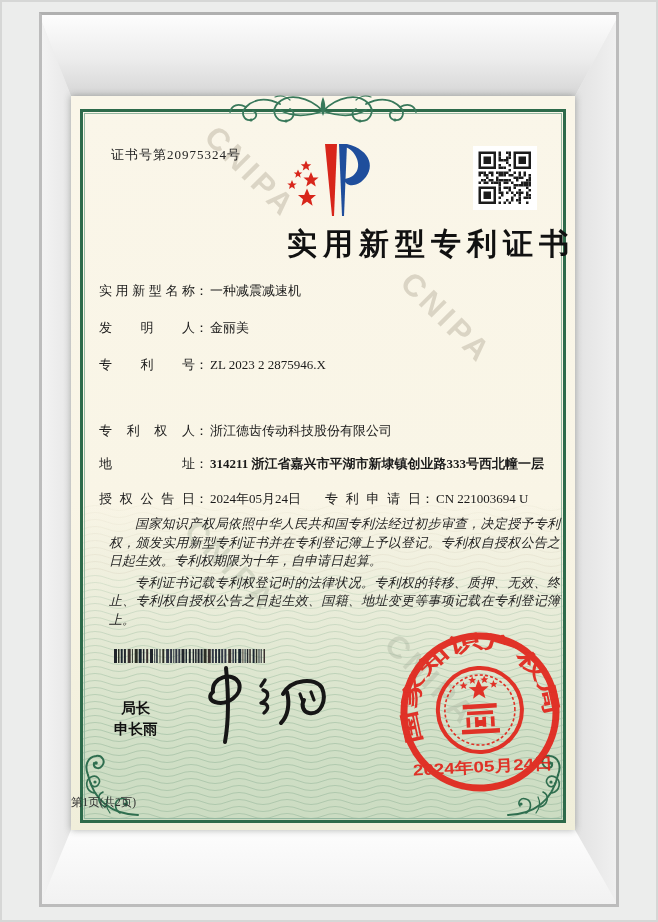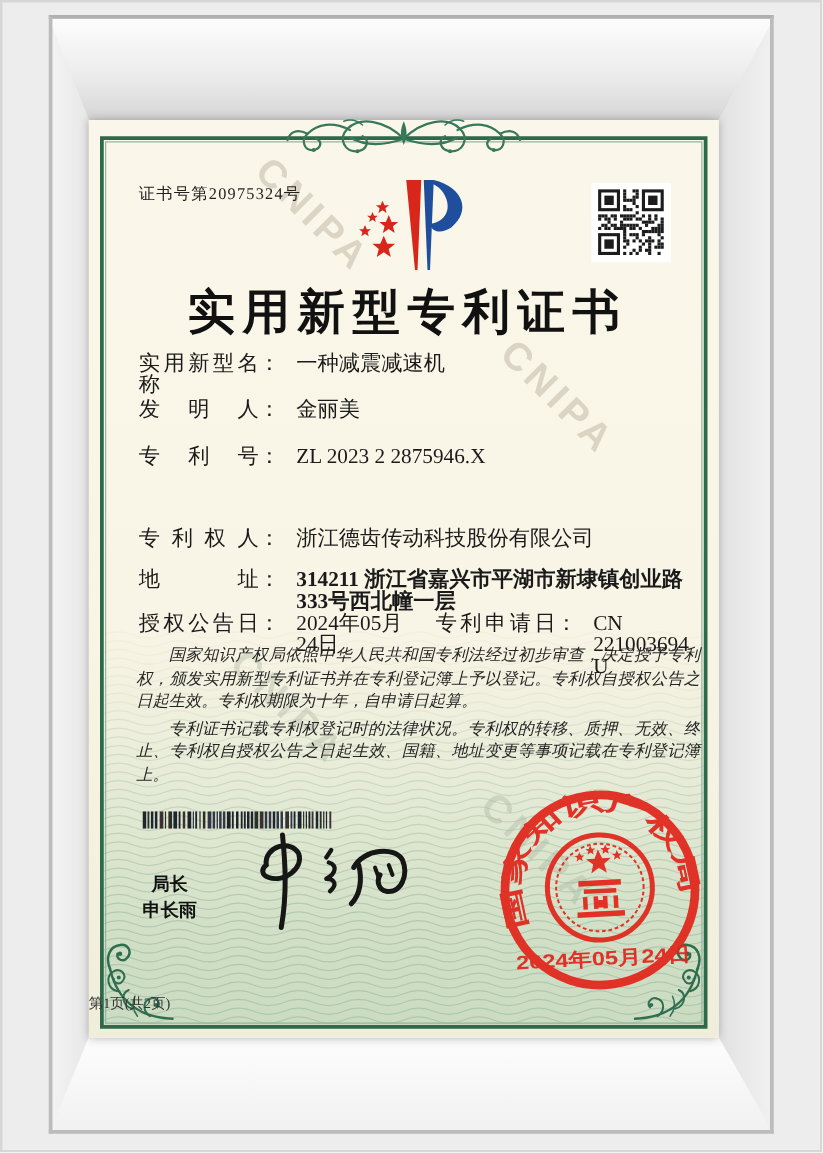--- a/index.html
+++ b/index.html
@@ -31,27 +31,27 @@
                    rgba(209,224,199,.62) 52%,rgba(204,221,195,.92) 80%,rgba(202,219,193,.96) 100%);}
   .waves{position:absolute;left:12px;top:408px;width:480px;height:316px;}
   .gborder{position:absolute;left:9px;top:13px;right:9px;bottom:7px;border:3px solid #2d6a4a;}
   .gborder-in{position:absolute;inset:1px;border:1px solid #93b7a0;}
   .wm{position:absolute;font-family:"Liberation Sans","DejaVu Sans",sans-serif;font-weight:bold;
       font-size:31px;letter-spacing:4px;color:rgba(176,168,147,.42);transform:rotate(45deg);white-space:nowrap;}
   .wm.green{color:rgba(168,178,158,.38);}
   .certno{position:absolute;left:40px;top:50px;font-size:13px;letter-spacing:1px;color:#222;}
   .logo{position:absolute;left:214px;top:46px;}
   .qr{position:absolute;left:402px;top:50px;}
-  .title{position:absolute;left:0;right:0;top:128px;text-align:center;font-size:38px;font-weight:bold;
+  .title{position:absolute;left:0;right:0;top:128px;text-align:right;font-size:30px;font-weight:bold;
          color:#111;letter-spacing:6px;text-indent:6px;}
-  .row{position:absolute;left:40px;right:24px;font-size:17px;color:#1a1a1a;display:flex;line-height:17px;}
+  .row{position:absolute;left:28px;right:24px;font-size:13px;color:#1a1a1a;display:flex;line-height:17px;}
   .lbl{width:96px;flex:none;text-align:justify;text-align-last:justify;}
   .colon{flex:none;}
   .colon::before{content:"：";}
-  .val{margin-left:13px;}
+  .val{margin-left:2px;}
   .val-b{font-weight:normal;}
   .val-addr{width:338px;font-weight:bold;}
   .grp2{display:flex;margin-left:24px;}
   .paras{position:absolute;left:38px;right:15px;top:419px;color:#242424;}
   .paras p{margin:0 0 3px 0;font-size:13px;line-height:18.6px;text-indent:2em;text-align:justify;
            font-style:italic;}
   .barcode{position:absolute;left:43px;top:553px;}
   .director{position:absolute;left:43px;top:602px;font-family:"Liberation Sans","DejaVu Sans",sans-serif;
             font-weight:bold;font-size:14.5px;line-height:21px;color:#111;text-align:center;}
   .sig{position:absolute;left:128px;top:566px;}

